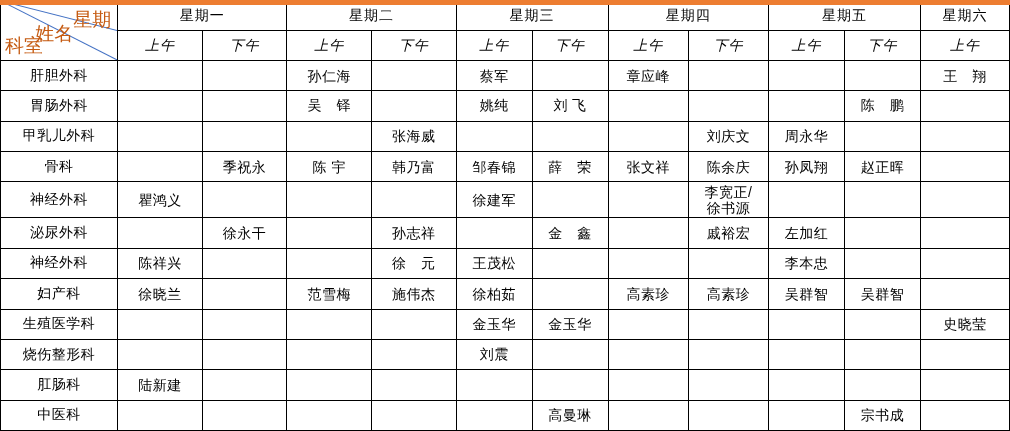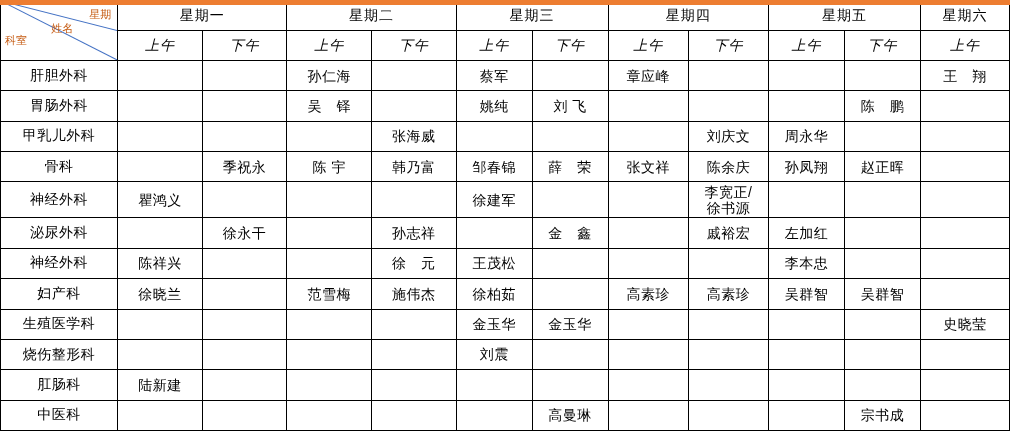--- a/index.html
+++ b/index.html
@@ -73,21 +73,21 @@
   
   .corner {
     position: relative;
     padding: 0;
   }
   .corner .labels {
     position: relative;
     width: 100%;
     height: 100%;
     color: #C55A11;
-    font-size: 11px;
+    font-size: 19px;
   }
   .corner .lbl {
     position: absolute;
     white-space: nowrap;
   }
   .corner .lbl-week { top: 6px; right: 6px; }
   .corner .lbl-name { top: 20px; right: 44px; }
   .corner .lbl-room { top: 32px; left: 4px; }
   .corner svg {
     position: absolute;
@@ -161,21 +161,21 @@
           <td class="name">孙仁海</td>
           <td class="name"></td>
           <td class="name">蔡军</td>
           <td class="name"></td>
           <td class="name">章应峰</td>
           <td class="name"></td>
           <td class="name"></td>
           <td class="name"></td>
           <td class="name">王　翔</td>
         </tr>
-        <tr style="height: 28px;">
+        <tr style="height: 28px; font-family: Liberation Serif, serif;">
           <td class="dept">胃肠外科</td>
           <td class="name"></td>
           <td class="name"></td>
           <td class="name">吴　铎</td>
           <td class="name"></td>
           <td class="name">姚纯</td>
           <td class="name">刘 飞</td>
           <td class="name"></td>
           <td class="name"></td>
           <td class="name"></td>

